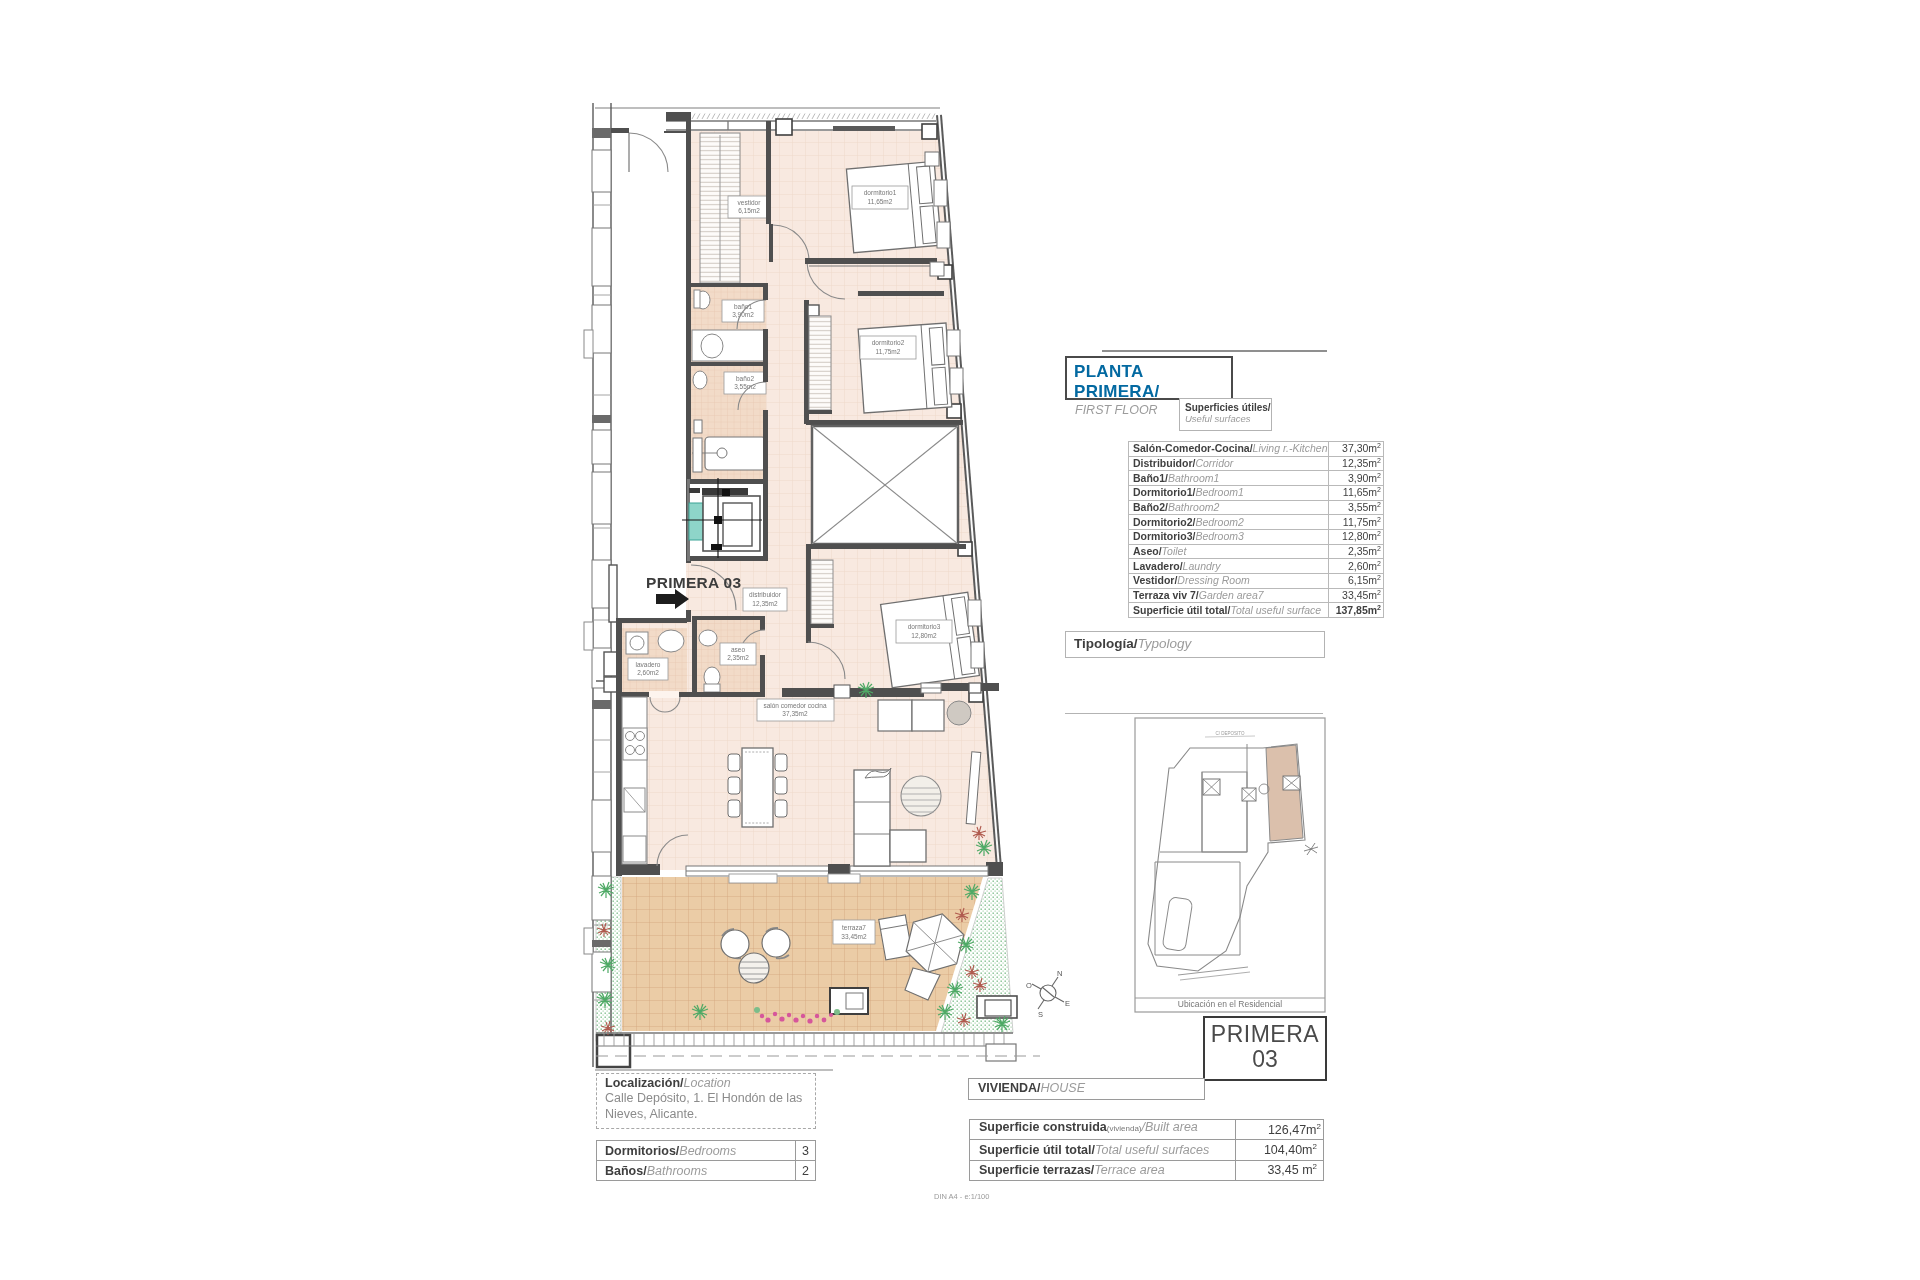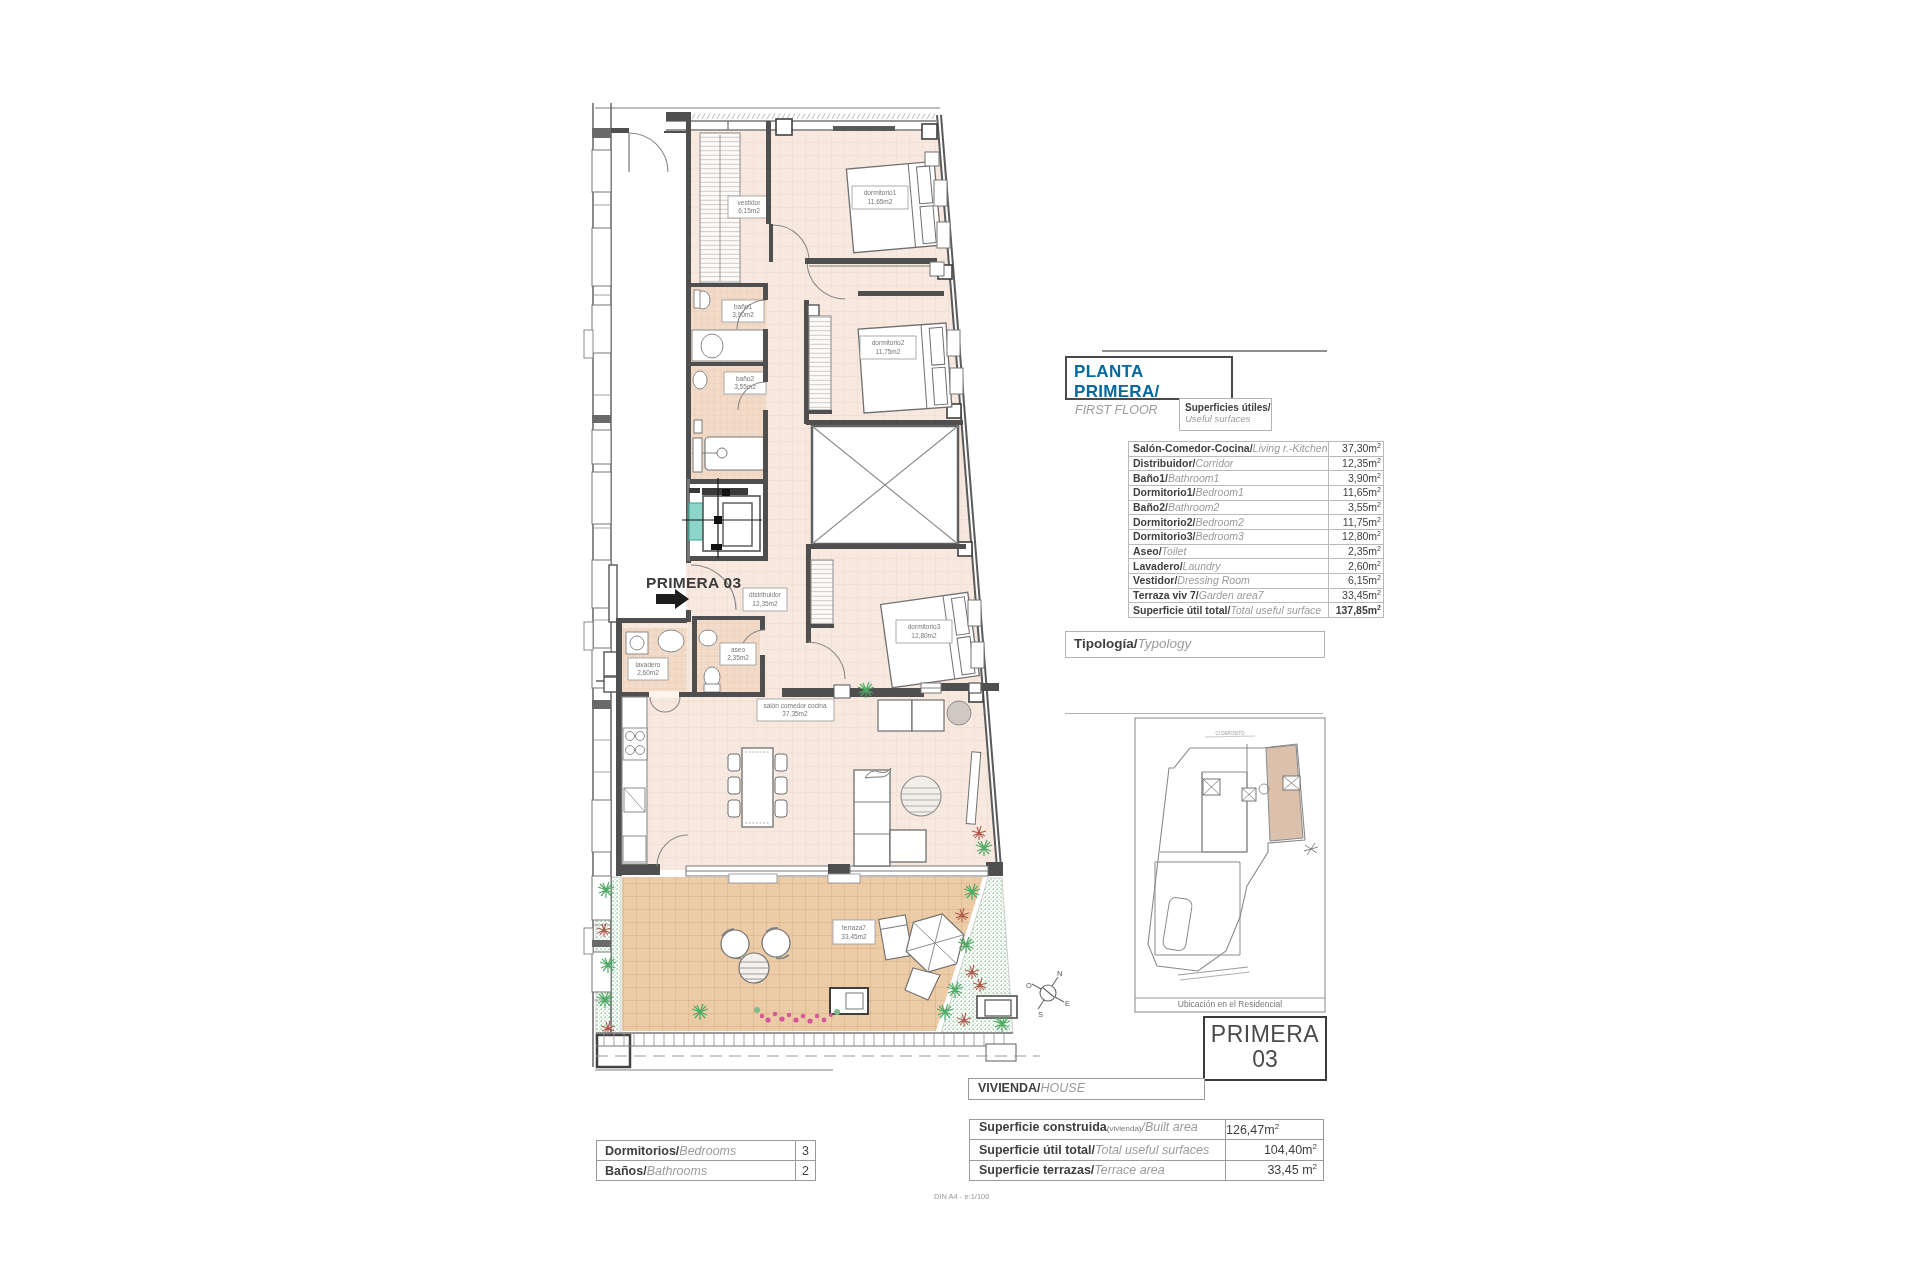--- a/index.html
+++ b/index.html
@@ -766,36 +766,40 @@
 
 <div class="abs" style="left:968px;top:1078px;width:235px;height:20px;border:1px solid #9a9a9a;background:#fff">
   <div style="margin:2px 0 0 9px;font-size:12.5px"><b class="dk">VIVIENDA/</b><span class="it">HOUSE</span></div>
 </div>
 
 <div class="abs" style="left:969px;top:1119px;width:355px">
   <table style="width:100%;font-size:12.5px;color:#3f3f3f">
     <tbody>
           <tr style="height:20.3px">
             <td style="border:1px solid #9a9a9a;padding:0 0 5px 9px"><b>Superficie construida</b><span style="font-size:8px;color:#777">(vivienda)</span><span class="it">/Built area</span></td>
-            <td style="border:1px solid #9a9a9a;width:81px;text-align:left;padding-right:16px">126,47m<sup style="font-size:8px">2</sup></td>
+            <td style="border:1px solid #9a9a9a;width:81px;text-align:right;padding-right:2px">126,47m<sup style="font-size:8px">2</sup></td>
           </tr>
           <tr style="height:20.3px">
             <td style="border:1px solid #9a9a9a;padding:0 0 0 9px"><b>Superficie útil total/</b><span style="font-size:8px;color:#777"></span><span class="it">Total useful surfaces</span></td>
             <td style="border:1px solid #9a9a9a;width:81px;text-align:right;padding-right:6px">104,40m<sup style="font-size:8px">2</sup></td>
           </tr>
           <tr style="height:20.3px">
             <td style="border:1px solid #9a9a9a;padding:0 0 0 9px"><b>Superficie terrazas/</b><span style="font-size:8px;color:#777"></span><span class="it">Terrace area</span></td>
             <td style="border:1px solid #9a9a9a;width:81px;text-align:right;padding-right:6px">33,45 m<sup style="font-size:8px">2</sup></td>
           </tr>
         </tbody>
   </table>
 </div>
 
 <div class="abs" style="left:934px;top:1192px;font-size:7.5px;color:#9a9a9a">DIN A4 - e:1/100</div>
 
+<div class="abs" style="left:596px;top:1073px;width:218px;height:54px;border:1px dashed #a8a8a8;background:#fff">
+  <div style="margin:2px 0 0 8px;font-size:12.5px"><b class="dk">Localización/</b><span class="it">Location</span></div>
+  <div style="margin:0 0 0 8px;font-size:12.5px;color:#8b8b8b;line-height:16px">Calle Depósito, 1. El Hondón de las<br>Nieves, Alicante.</div>
+</div>
 
 <div class="abs" style="left:596px;top:1140px;width:220px">
   <table style="width:100%;font-size:12.5px;color:#3f3f3f">
     <tbody>
           <tr style="height:20px">
       <td style="border:1px solid #9a9a9a;padding:0 0 0 8px"><b>Dormitorios/</b><span class="it">Bedrooms</span></td>
       <td style="border:1px solid #9a9a9a;width:19px;text-align:center">3</td>
     </tr>
     <tr style="height:20px">
       <td style="border:1px solid #9a9a9a;padding:0 0 0 8px"><b>Baños/</b><span class="it">Bathrooms</span></td>

